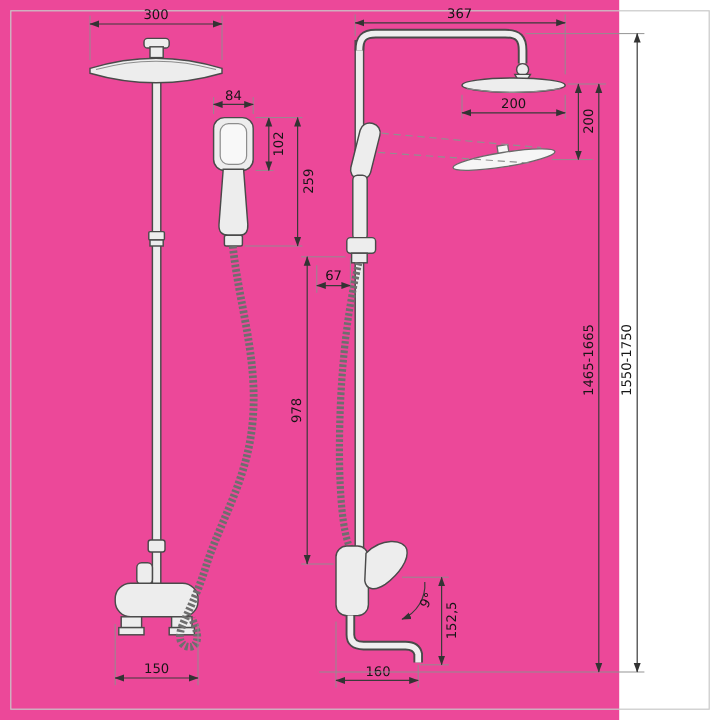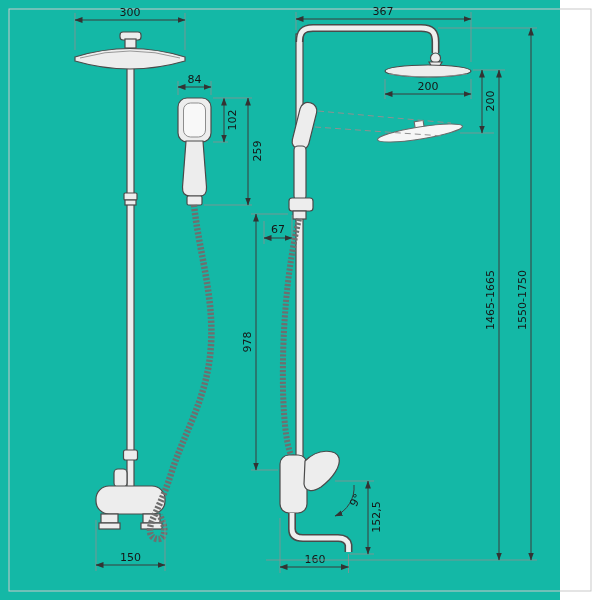--- a/index.html
+++ b/index.html
@@ -1,16 +1,16 @@
 <!DOCTYPE html>
 <html><head>
 <meta charset="utf-8">
 <style>
   html,body{margin:0;padding:0;width:600px;height:600px;overflow:hidden;background:#ffffff;}
-  .stage{position:relative;width:560px;height:600px;background:#14b8a6;font-family:"DejaVu Sans",sans-serif;}
+  .stage{position:relative;width:516px;height:600px;background:#ec4899;font-family:"DejaVu Sans",sans-serif;}
   svg{position:absolute;inset:0;}
   .part  { fill:#ededed; stroke:#4a4a4a; stroke-width:1.2; }
   .part2 { fill:#f6f6f6; stroke:#6a6a6a; stroke-width:1.1; }
   .inner { fill:#f8f8f8; stroke:#8d8d8d; stroke-width:1; }
   .thin  { stroke:#8d8d8d; stroke-width:0.9; fill:none; }
   .ext   { stroke:#8f8f8f; stroke-width:0.8; }
   .dimline { stroke:#3a3a3a; stroke-width:1; fill:none; }
   .dash  { stroke:#909090; stroke-width:1; stroke-dasharray:6 4; }
   .hose  { fill:none; stroke:#6e6e6e; stroke-width:6.5; stroke-dasharray:2.2 1.7; }
   .hose2 { fill:none; stroke:#6e6e6e; stroke-width:6;   stroke-dasharray:2.2 1.7; }

